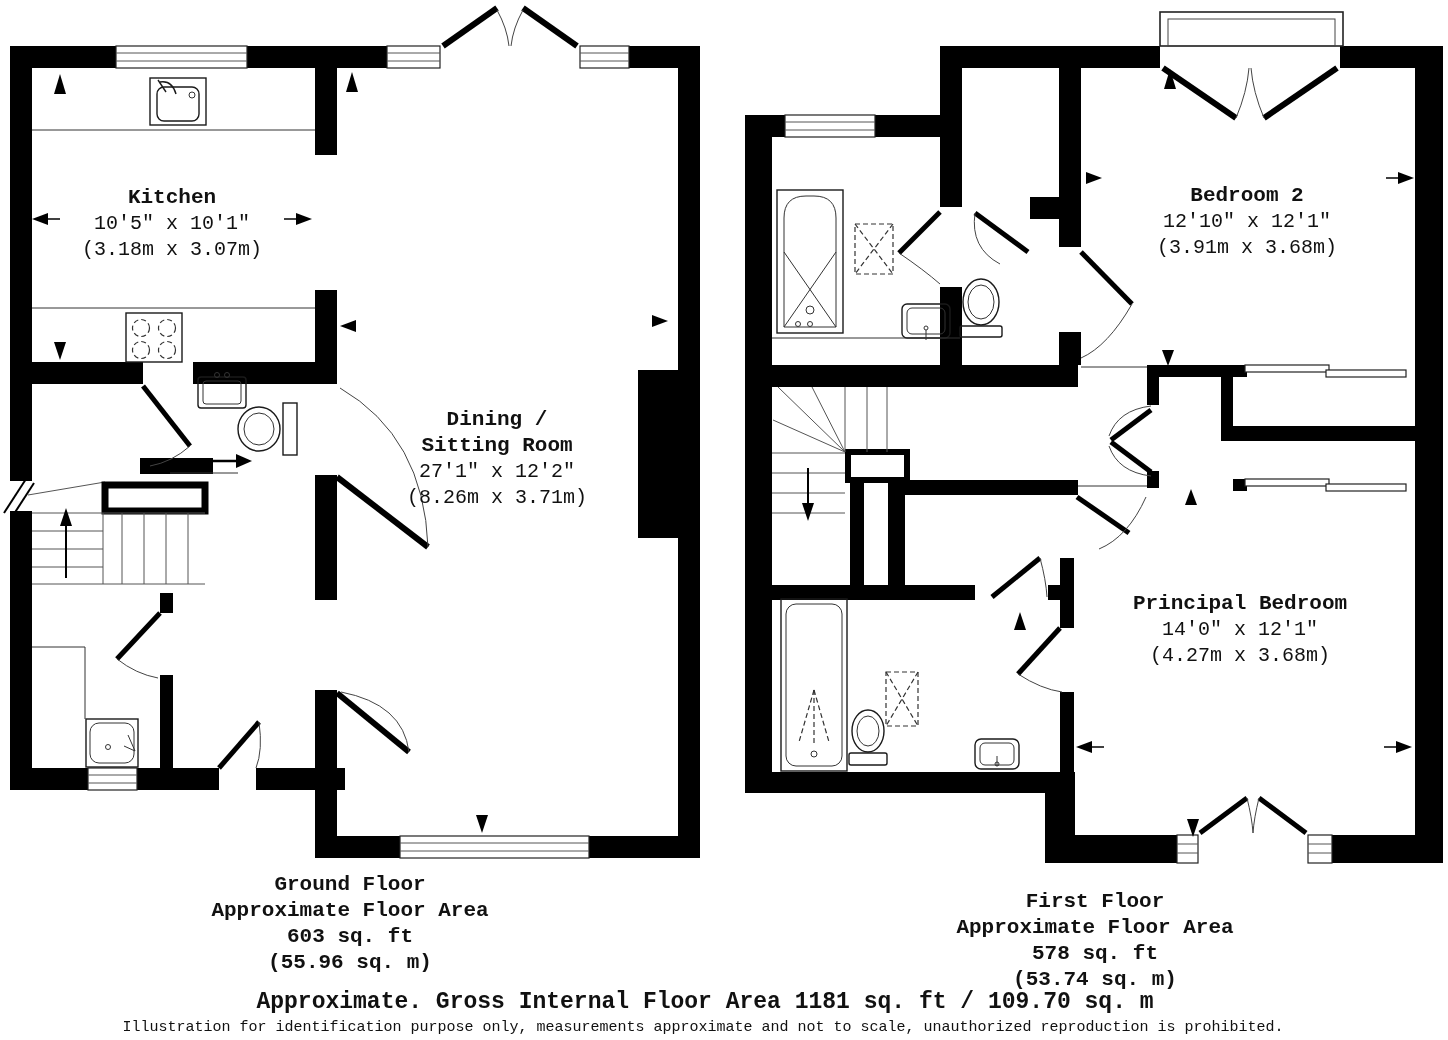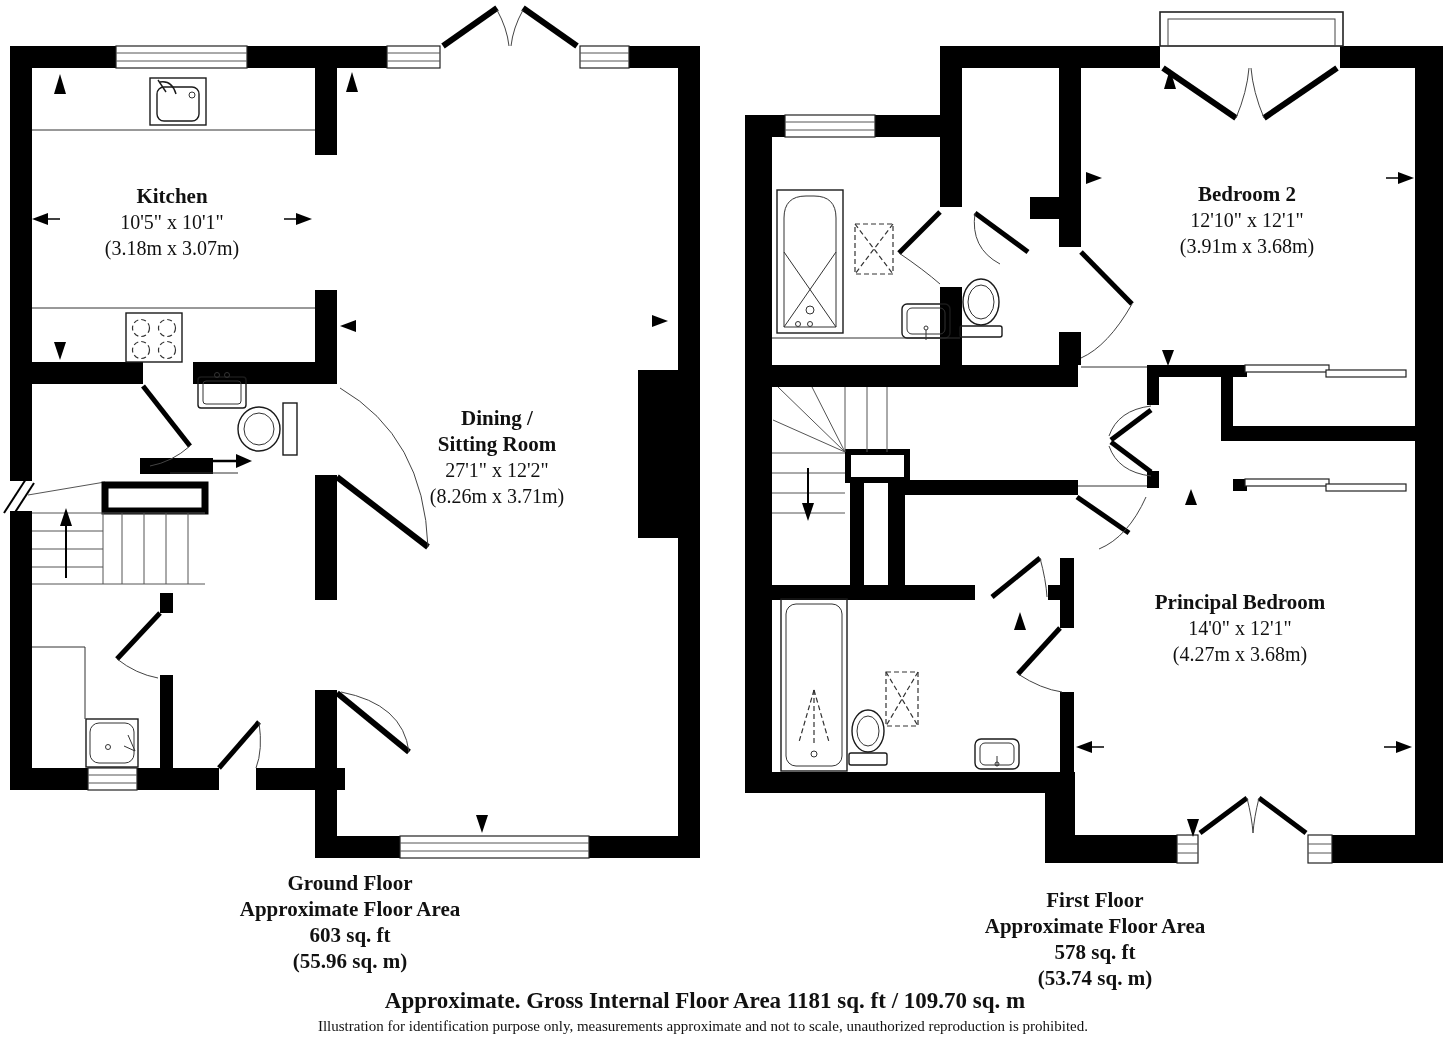--- a/index.html
+++ b/index.html
@@ -1,17 +1,17 @@
 <!DOCTYPE html>
 <html><head>
 <meta charset="utf-8">
 <style>
   html,body{margin:0;padding:0;background:#ffffff;}
   #page{position:relative;width:1448px;height:1040px;background:#ffffff;overflow:hidden;
-        font-family:Liberation Serif, serif;}
+        font-family:Liberation Mono, monospace;}
   svg{position:absolute;left:0;top:0;}
   .wall{fill:#000000;stroke:none;}
   .thinwall{fill:#000000;}
   .fix{fill:none;stroke:#1a1a1a;stroke-width:1.4;}
   .fixthin{fill:none;stroke:#333333;stroke-width:1;}
   .glz{fill:#ffffff;stroke:#222222;stroke-width:1.2;}
   .gln{stroke:#555555;stroke-width:1;}
   .leaf{stroke:#000000;stroke-width:6;stroke-linecap:butt;fill:none;}
   .leaf5{stroke:#000000;stroke-width:5;stroke-linecap:butt;fill:none;}
   .arc{fill:none;stroke:#444444;stroke-width:1;}

